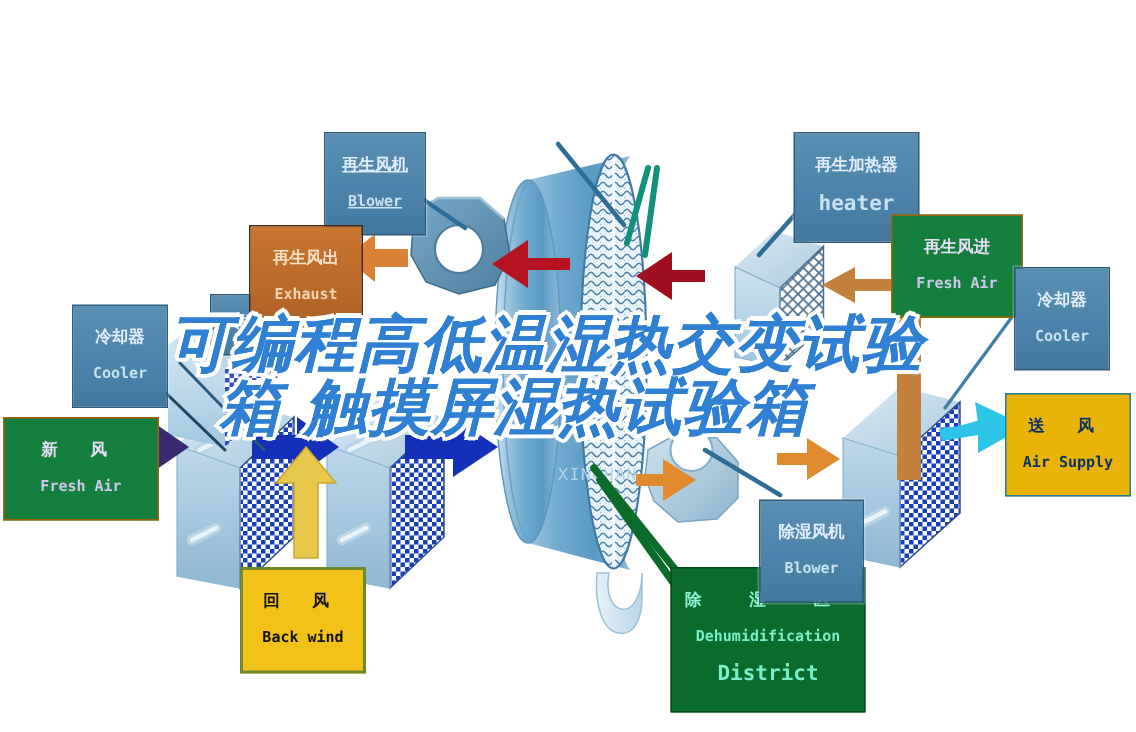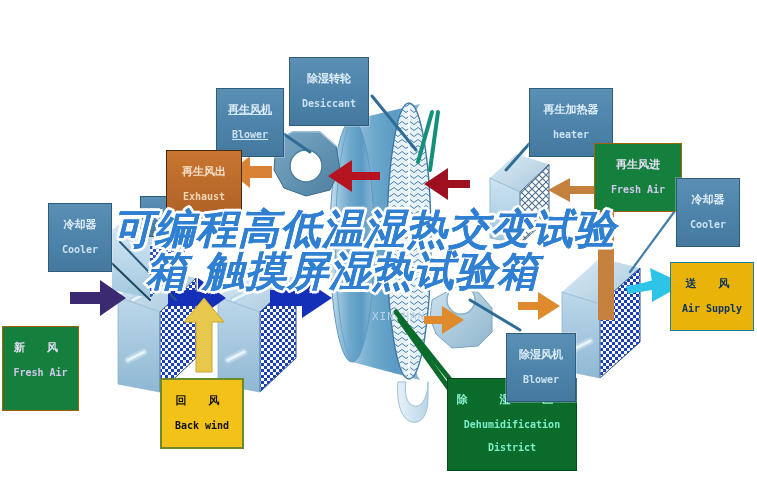--- a/index.html
+++ b/index.html
@@ -351,34 +351,30 @@
 
       <path d="M452 382 L396 312" stroke="#0b6b2a" stroke-width="5"></path>
       <path d="M450 390 L400 320" stroke="#0b6b2a" stroke-width="5"></path>
 
       <path d="M520 330 L470 300" stroke="#2f6d96" stroke-width="3"></path>
 
       <path d="M666 278 L638 286" stroke="#2ec4e8" stroke-width="3"></path>
     </g>
   </svg>
 
-  <div class="lbl steel" style="left:289px;top:57px;width:80px;padding:3px 2px 4px;font-size:11px;">
-    <span class="cn">除湿转轮</span>
-    <span class="en" style="font-size:10px;">Desiccant</span>
-  </div>
 
   <div class="lbl steel" style="left:216px;top:88px;width:68px;padding:3px 2px 4px;font-size:11px;text-decoration:underline;">
     <span class="cn">再生风机</span>
     <span class="en" style="font-size:10px;">Blower</span>
   </div>
 
 
   <div class="lbl steel" style="left:529px;top:88px;width:84px;padding:3px 2px 4px;font-size:11px;">
     <span class="cn">再生加热器</span>
-    <span class="en" style="font-size:10px;">heater</span>
+    <span class="en" style="font-size:14px;">heater</span>
   </div>
 
   <div class="lbl purple" style="left:594px;top:143px;width:88px;padding:3px 2px 4px;font-size:11px;">
     <span class="cn">再生风进</span>
     <span class="en" style="font-size:10px;">Fresh Air</span>
   </div>
 
   <div class="lbl steel" style="left:676px;top:178px;width:64px;padding:3px 2px 4px;font-size:11px;">
     <span class="cn">冷却器</span>
     <span class="en" style="font-size:10px;">Cooler</span>
@@ -391,34 +387,34 @@
 
   <div class="lbl steel" style="left:48px;top:203px;width:64px;padding:3px 2px 4px;font-size:11px;">
     <span class="cn">冷却器</span>
     <span class="en" style="font-size:10px;">Cooler</span>
   </div>
 
   <div class="lbl steel" style="left:140px;top:196px;width:54px;padding:2px 2px 3px;font-size:10px;z-index:35;">
     <span class="cn">冷却器</span>
   </div>
 
-  <div class="lbl purple" style="left:2px;top:278px;width:77px;padding:3px 2px 20px;font-size:11px;margin-top:48px;">
+  <div class="lbl purple" style="left:2px;top:278px;width:104px;padding:3px 2px 4px;font-size:11px;">
     <span class="cn sp1">新  风</span>
     <span class="en" style="font-size:10px;">Fresh Air</span>
   </div>
 
   <div class="lbl yellow" style="left:160px;top:378px;width:84px;padding:3px 2px 4px;font-size:11px;">
     <span class="cn sp1">回  风</span>
     <span class="en" style="font-size:10px;">Back wind</span>
   </div>
 
   <div class="lbl green" style="left:447px;top:378px;width:130px;padding:3px 2px 4px;font-size:11px;">
     <span class="cn sp2">除 湿 区</span>
     <span class="en" style="font-size:10px;">Dehumidification</span>
-    <span class="en" style="font-size:10px;">District</span>
+    <span class="en" style="font-size:14px;">District</span>
   </div>
 
   <div class="lbl steel" style="left:506px;top:333px;width:70px;padding:3px 2px 4px;font-size:11px;">
     <span class="cn">除湿风机</span>
     <span class="en" style="font-size:10px;">Blower</span>
   </div>
 
   <div class="lbl cyan" style="left:670px;top:262px;width:84px;padding:3px 2px 4px;font-size:11px;">
     <span class="cn sp1">送  风</span>
     <span class="en" style="font-size:10px;">Air Supply</span>

